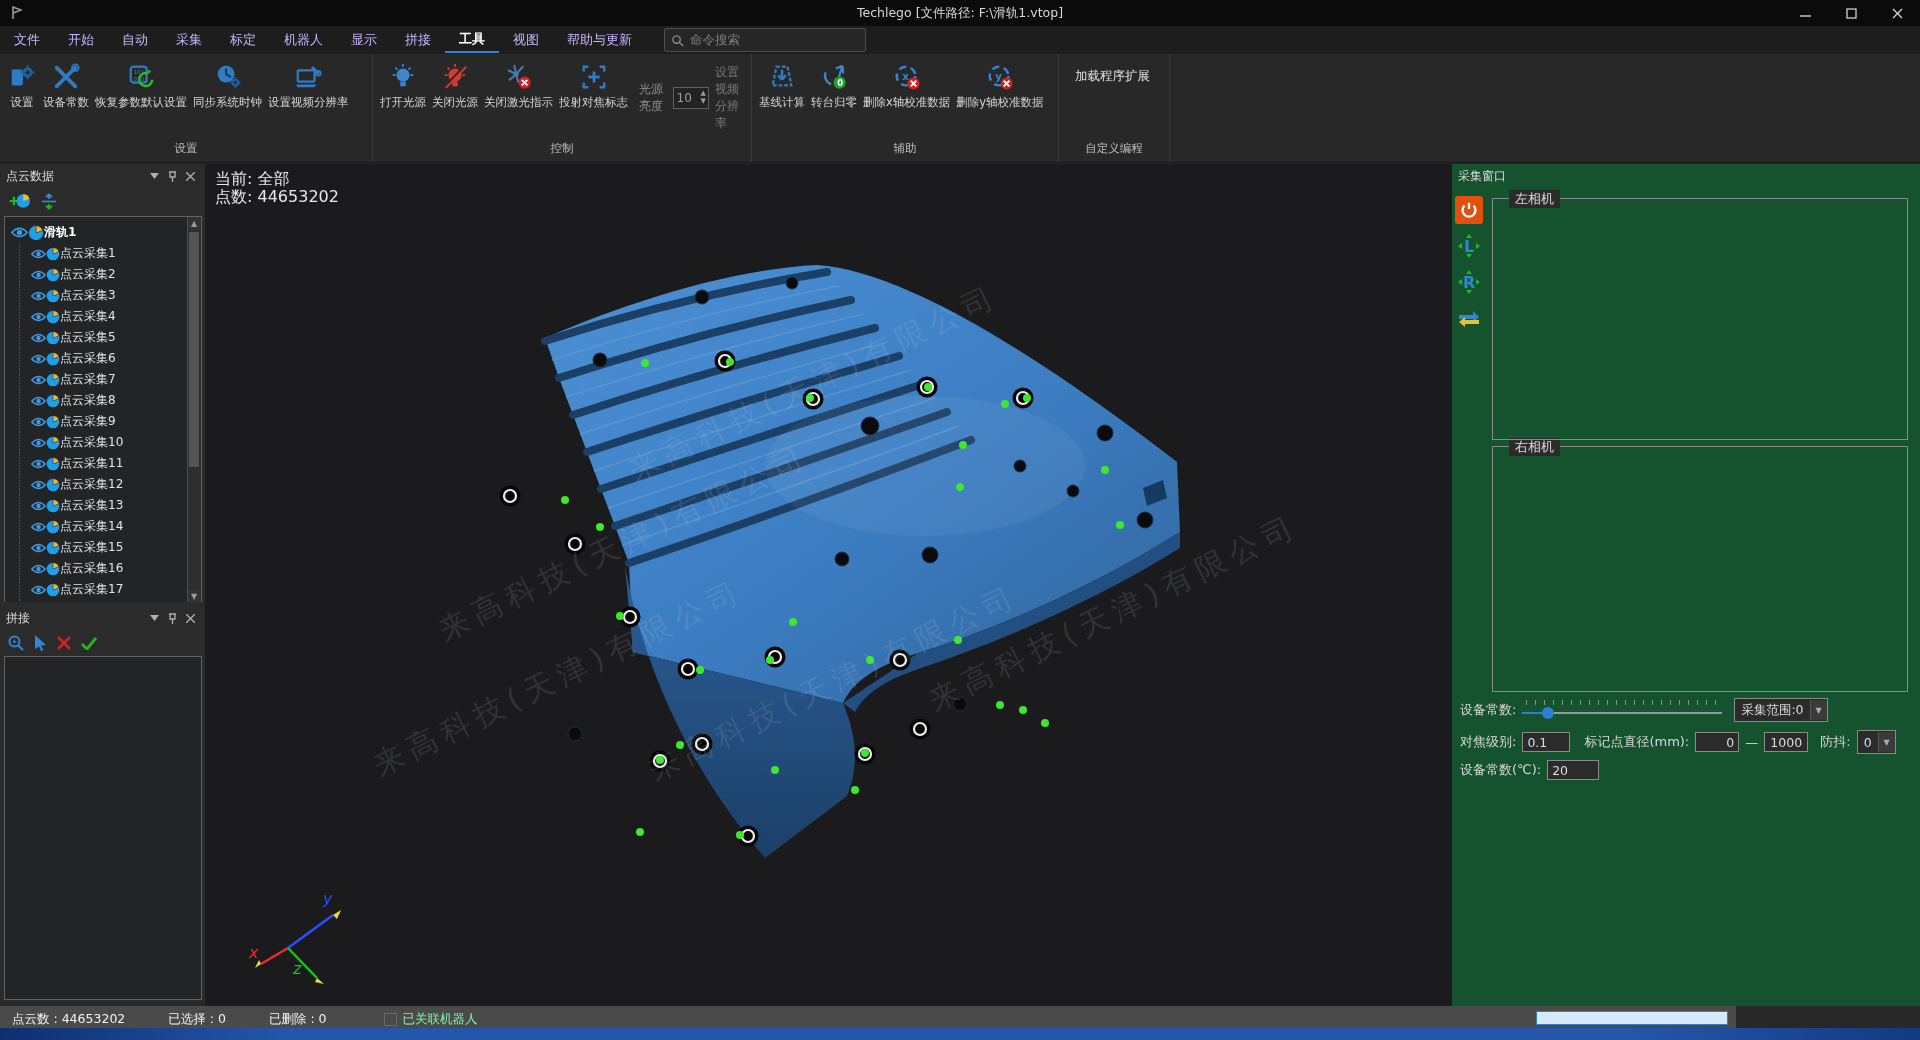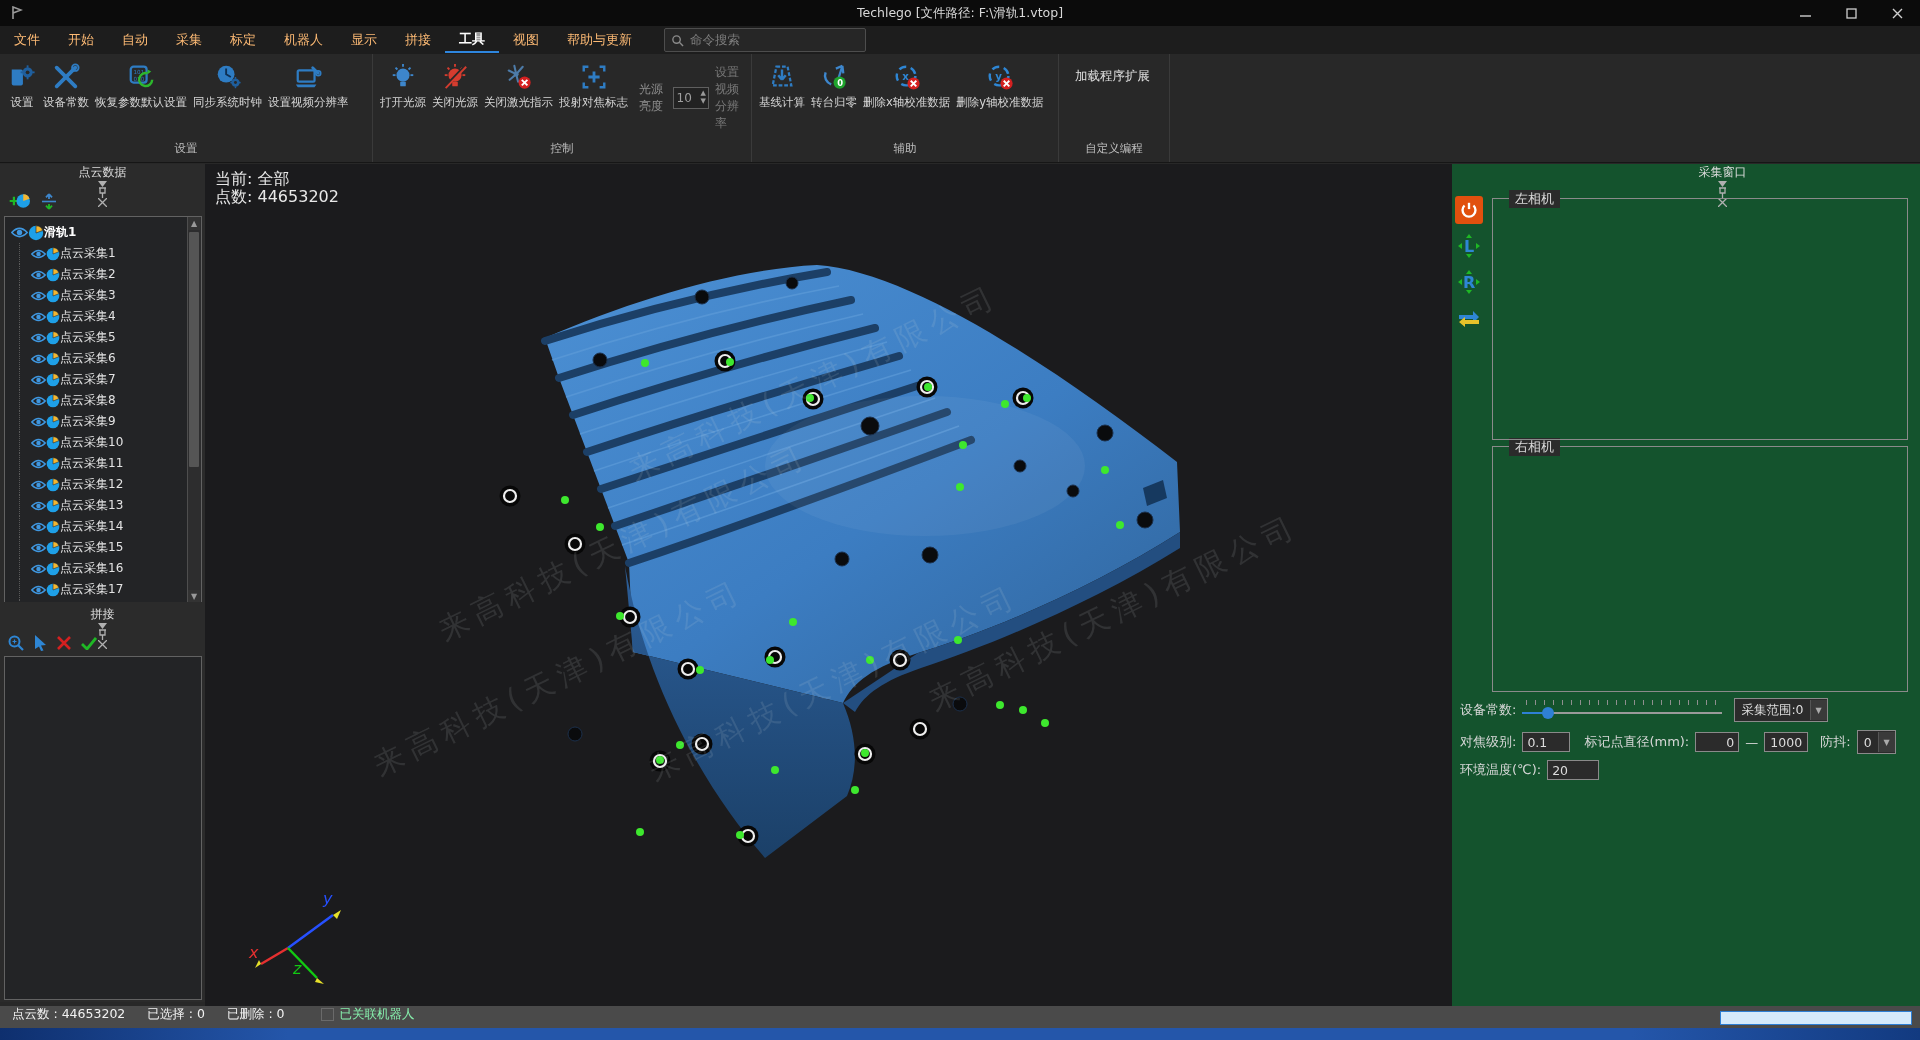--- a/index.html
+++ b/index.html
@@ -9,21 +9,21 @@
   
   .titlebar{position:absolute;left:0;top:0;width:1920px;height:26px;background:#0b0b0b;
             display:flex;align-items:center;}
   .titlebar .logo{margin-left:9px;width:16px;height:16px;display:flex;align-items:center;justify-content:center;}
   .titlebar .title{position:absolute;left:0;right:0;text-align:center;font-size:12.5px;color:#d9d9d9;}
   .winbtns{position:absolute;right:0;top:0;height:26px;display:flex;}
   .winbtn{width:46px;height:26px;display:flex;align-items:center;justify-content:center;color:#cfcfcf;}
   
   .menubar{position:absolute;left:0;top:26px;width:1920px;height:28px;background:#1d1d1d;
            display:flex;align-items:center;font-size:13px;}
-  .menu-item{padding:0 14px;height:26px;line-height:26px;color:#fdba74;cursor:default;}
+  .menu-item{padding:0 14px;height:26px;line-height:26px;color:#c4b5fd;cursor:default;}
   .menu-item.active{color:#fff;border-bottom:2px solid #2e86de;height:24px;line-height:24px;font-weight:bold;}
   .searchbox{margin-left:18px;width:188px;height:22px;background:#262626;border:1px solid #4d4d4d;
              border-radius:2px;display:flex;align-items:center;padding:0 6px;gap:6px;}
   .searchbox .ph{color:#7e7e7e;font-size:12.5px;}
   
   .ribbon{position:absolute;left:0;top:54px;width:1920px;height:108px;background:#282828;
           border-bottom:1px solid #161616;display:flex;}
   .rgroup{position:relative;height:108px;border-right:1px solid #3a3a3a;display:flex;flex-direction:column;}
   .rgroup .rrow{flex:1;display:flex;align-items:flex-start;padding:6px 6px 0 6px;gap:4px;}
   .rgroup .glabel{height:24px;text-align:center;font-size:11.5px;color:#bdbdbd;line-height:20px;}
@@ -31,21 +31,21 @@
   .rbtn .ricon{width:30px;height:30px;display:flex;align-items:center;justify-content:center;}
   .rbtn .rtext{font-size:11.5px;color:#d6d6d6;white-space:nowrap;}
   .brightcol{display:flex;flex-direction:row;gap:6px;margin-left:6px;padding-top:4px;font-size:12px;color:#8f8f8f;}
   .brightrow{display:flex;align-items:center;gap:4px;}
   .spinbox{width:46px;height:20px;border:1px solid #5f5f5f;background:#222;color:#9f9f9f;
            display:flex;align-items:center;padding:0 3px;position:relative;font-size:12px;}
   .spinarrows{position:absolute;right:2px;top:1px;display:flex;flex-direction:column;line-height:8px;font-size:7px;color:#9a9a9a;}
   .dimtext{color:#787878;}
   .progext{font-size:12.5px;color:#e0e0e0;padding:8px 10px;}
   
-  .panel-h{height:24px;display:flex;align-items:center;font-size:12px;color:#dcdcdc;padding:0 6px;flex-direction:column;}
+  .panel-h{height:24px;display:flex;align-items:center;font-size:12px;color:#dcdcdc;padding:0 6px;}
   .panel-h .sp{flex:1;}
   .phicon{width:18px;height:16px;display:flex;align-items:center;justify-content:center;color:#b0b0b0;}
   .leftpanel{position:absolute;left:0;width:205px;background:#2b2b2b;}
   #pc-panel{top:164px;height:438px;}
   #sp-panel{top:602px;height:400px;}
   .ptoolbar{height:26px;display:flex;align-items:center;gap:10px;padding:0 8px;}
   .pbox{position:absolute;left:4px;right:3px;border:1px solid #626262;background:#232426;overflow:hidden;}
   #tree-box{top:52px;height:386px;}
   #splice-box{top:54px;height:342px;}
   .tree{position:absolute;left:0;top:5px;right:13px;}
@@ -78,22 +78,22 @@
   .combo{height:22px;border:1px solid #8a8a8a;background:#2b2b2b;display:flex;align-items:center;font-size:12.5px;color:#ddd;}
   .combo .cval{padding:0 6px;}
   .combo .carr{width:16px;height:20px;background:#3a3a3a;display:flex;align-items:center;justify-content:center;color:#aaa;font-size:8px;border-left:1px solid #555;}
   .slider{position:relative;width:200px;height:20px;}
   .slider .ticks{position:absolute;left:4px;right:4px;top:0;height:5px;
       background-image:repeating-linear-gradient(90deg,#8f8f8f 0 1px,transparent 1px 9px);}
   .slider .track{position:absolute;left:0;right:0;top:12px;height:2px;background:#9a9a9a;}
   .slider .fill{position:absolute;left:0;top:12px;height:2px;background:#2f80d4;}
   .slider .handle{position:absolute;top:7px;width:12px;height:12px;border-radius:50%;background:#2f80d4;}
   
-  .statusbar{position:absolute;left:0;top:1006px;width:1920px;height:22px;background:#4a4a4a;
-             display:flex;align-items:flex-start;font-size:12.5px;color:#f2f2f2;}
+  .statusbar{position:absolute;left:0;top:1006px;width:1736px;height:22px;background:#4a4a4a;
+             display:flex;align-items:flex-end;font-size:12.5px;color:#f2f2f2;gap:21px;}
   .statusbar .item{margin-left:22px;}
   .statusbar .item:first-child{margin-left:12px;}
   .robot{margin-left:36px;display:flex;align-items:center;gap:6px;color:#86efac;}
   .cbox{width:11px;height:11px;border:1px solid #6a6a6a;background:transparent;}
   .progress{position:absolute;right:8px;top:5px;width:190px;height:12px;background:#d5eafb;border:1px solid #2e7fd4;}
   .bottomstrip{position:absolute;left:0;top:1028px;width:1920px;height:12px;
      background:linear-gradient(90deg,#0e2f6e 0%,#2456aa 15%,#2456aa 85%,#123a80 100%);}
   svg{display:block;}
 </style>
 </head>
@@ -997,21 +997,21 @@
       <span>—</span>
       <input class="inp" style="width: 44px; text-align: center;" value="1000">
       <span style="margin-left:6px">防抖:</span>
       <div class="combo">
         <span class="cval">0</span>
         <span class="carr">▼</span>
       </div>
     </div>
 
     <div class="ctrl" style="left:8px;top:596px;">
-      <span>环境温度(℃):</span>
+      <span>设备常数(℃):</span>
       <input class="inp" style="width: 52px;" value="20">
     </div>
   </div>
 
   <div class="statusbar">
     <span class="item">点云数 : 44653202</span>
     <span class="item">已选择 : 0</span>
     <span class="item">已删除 : 0</span>
     <span class="robot">
       <span class="cbox"></span>

